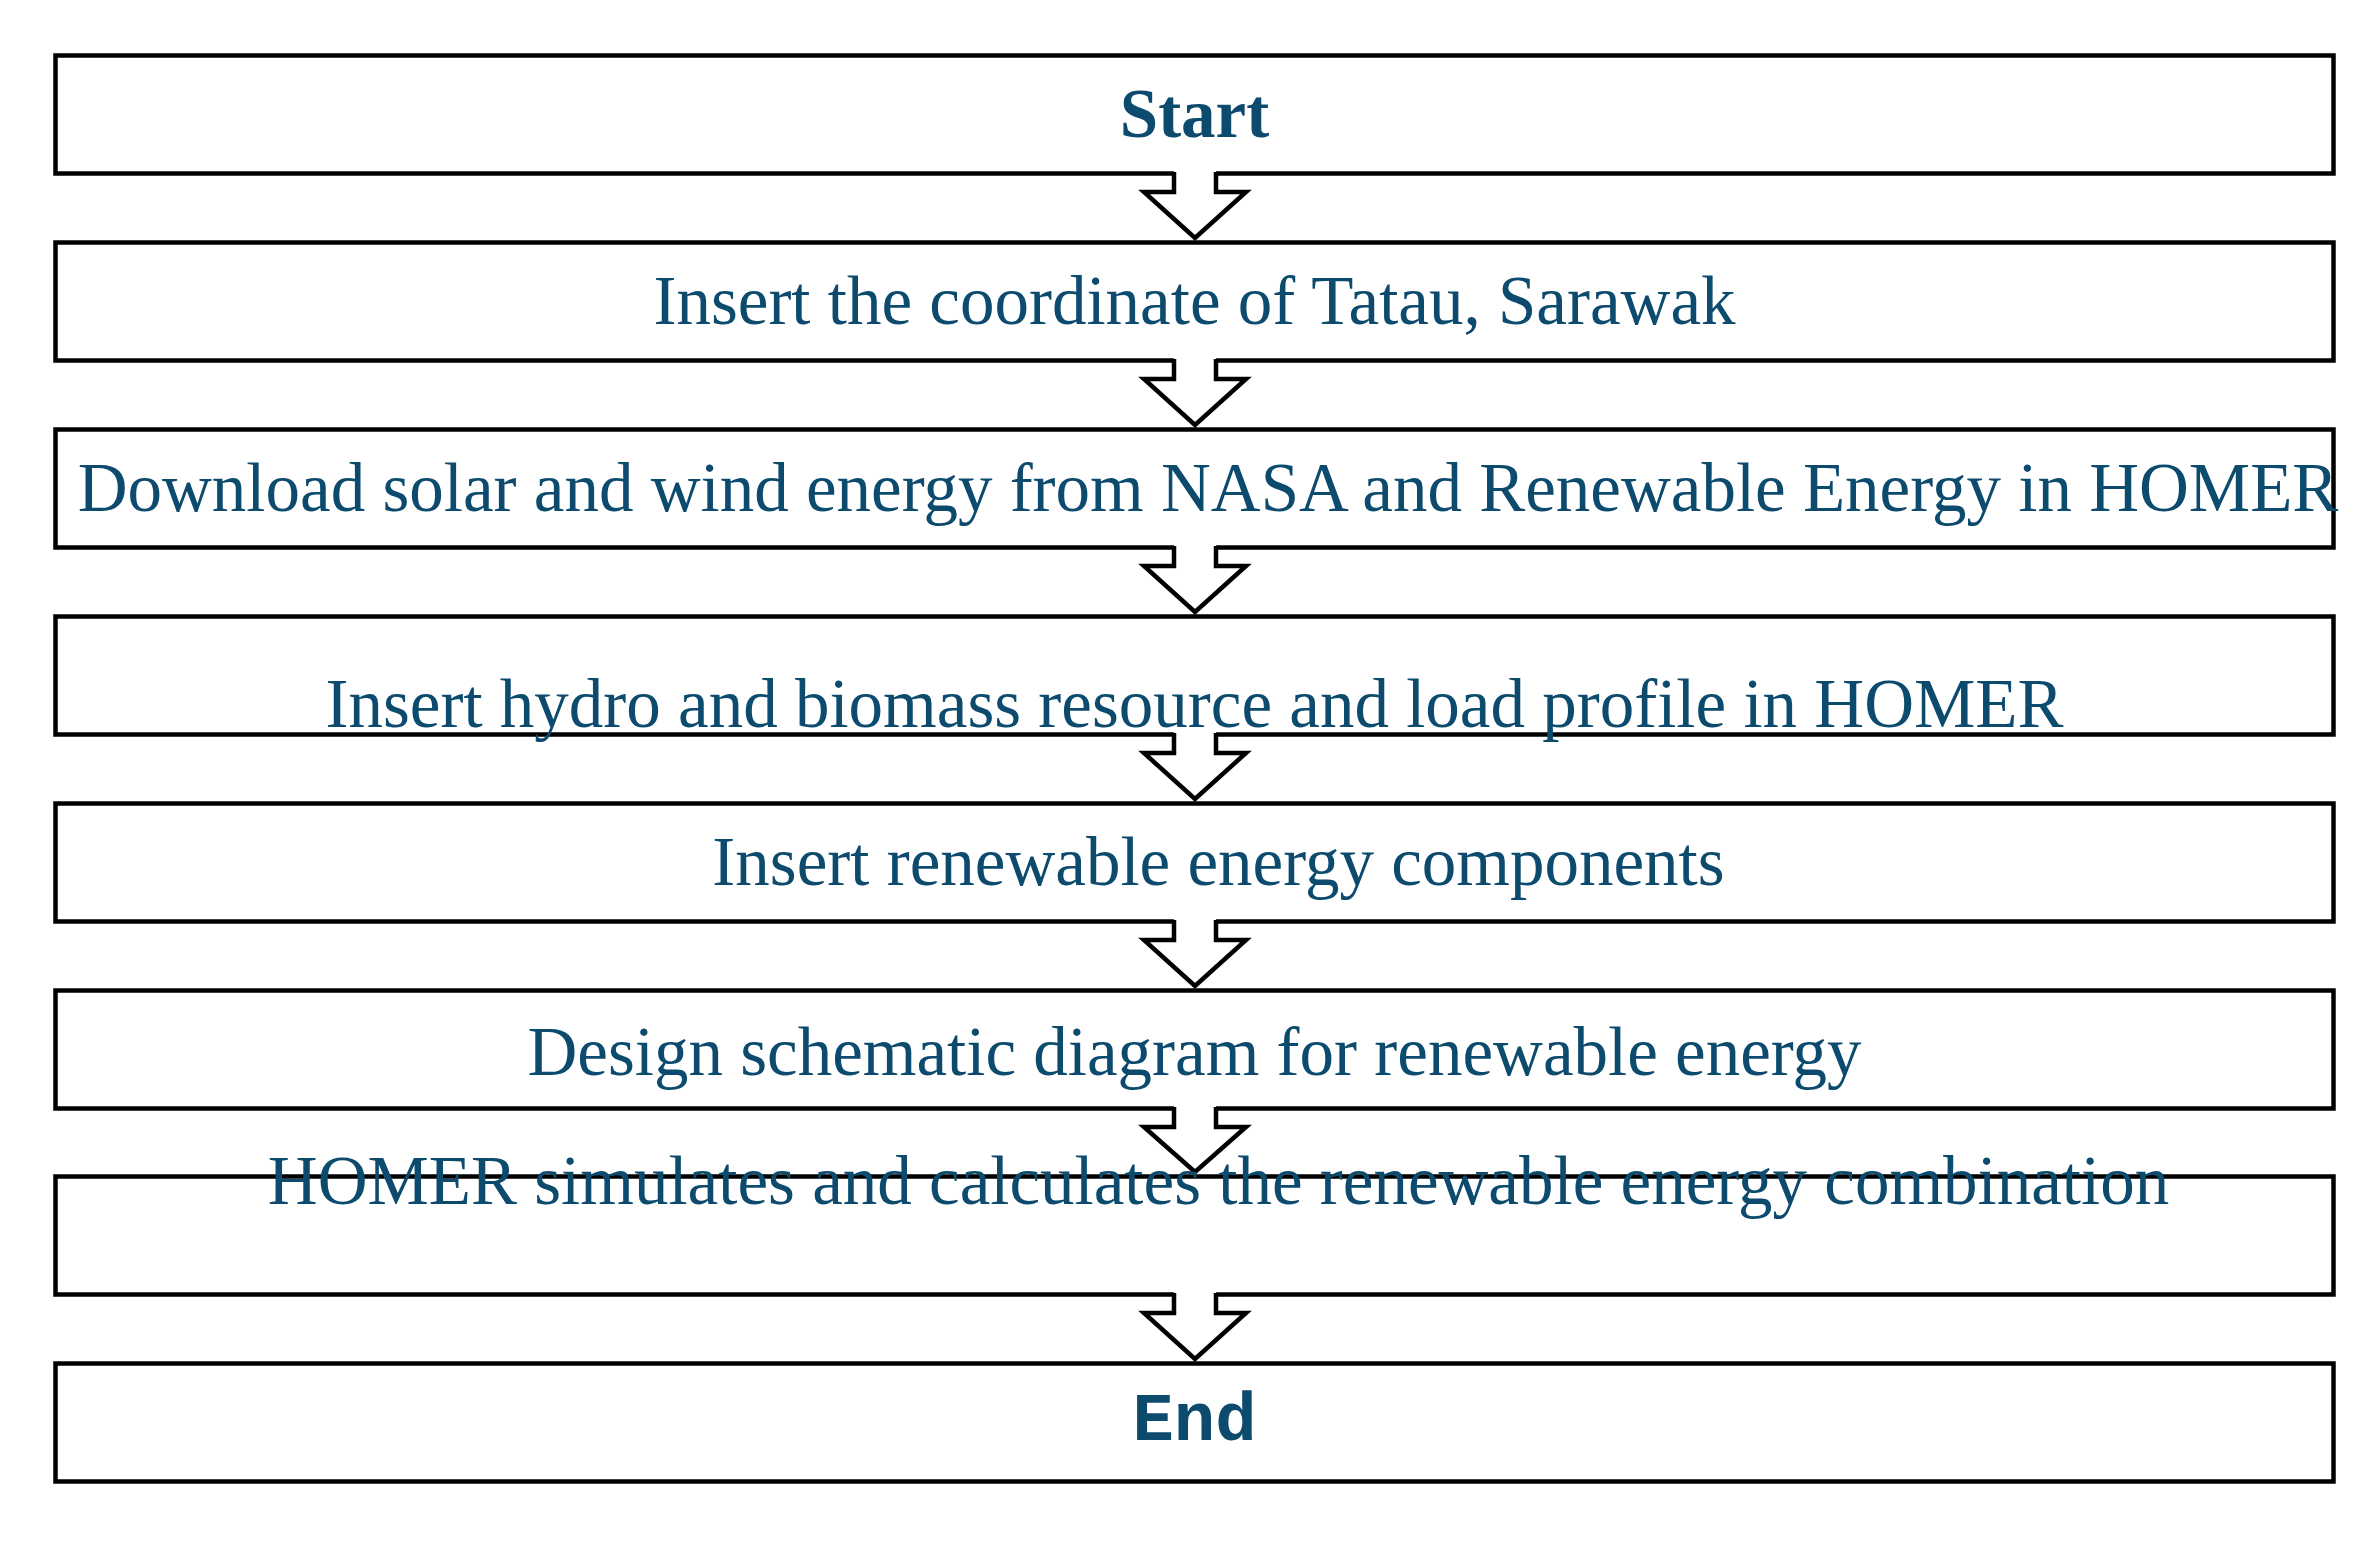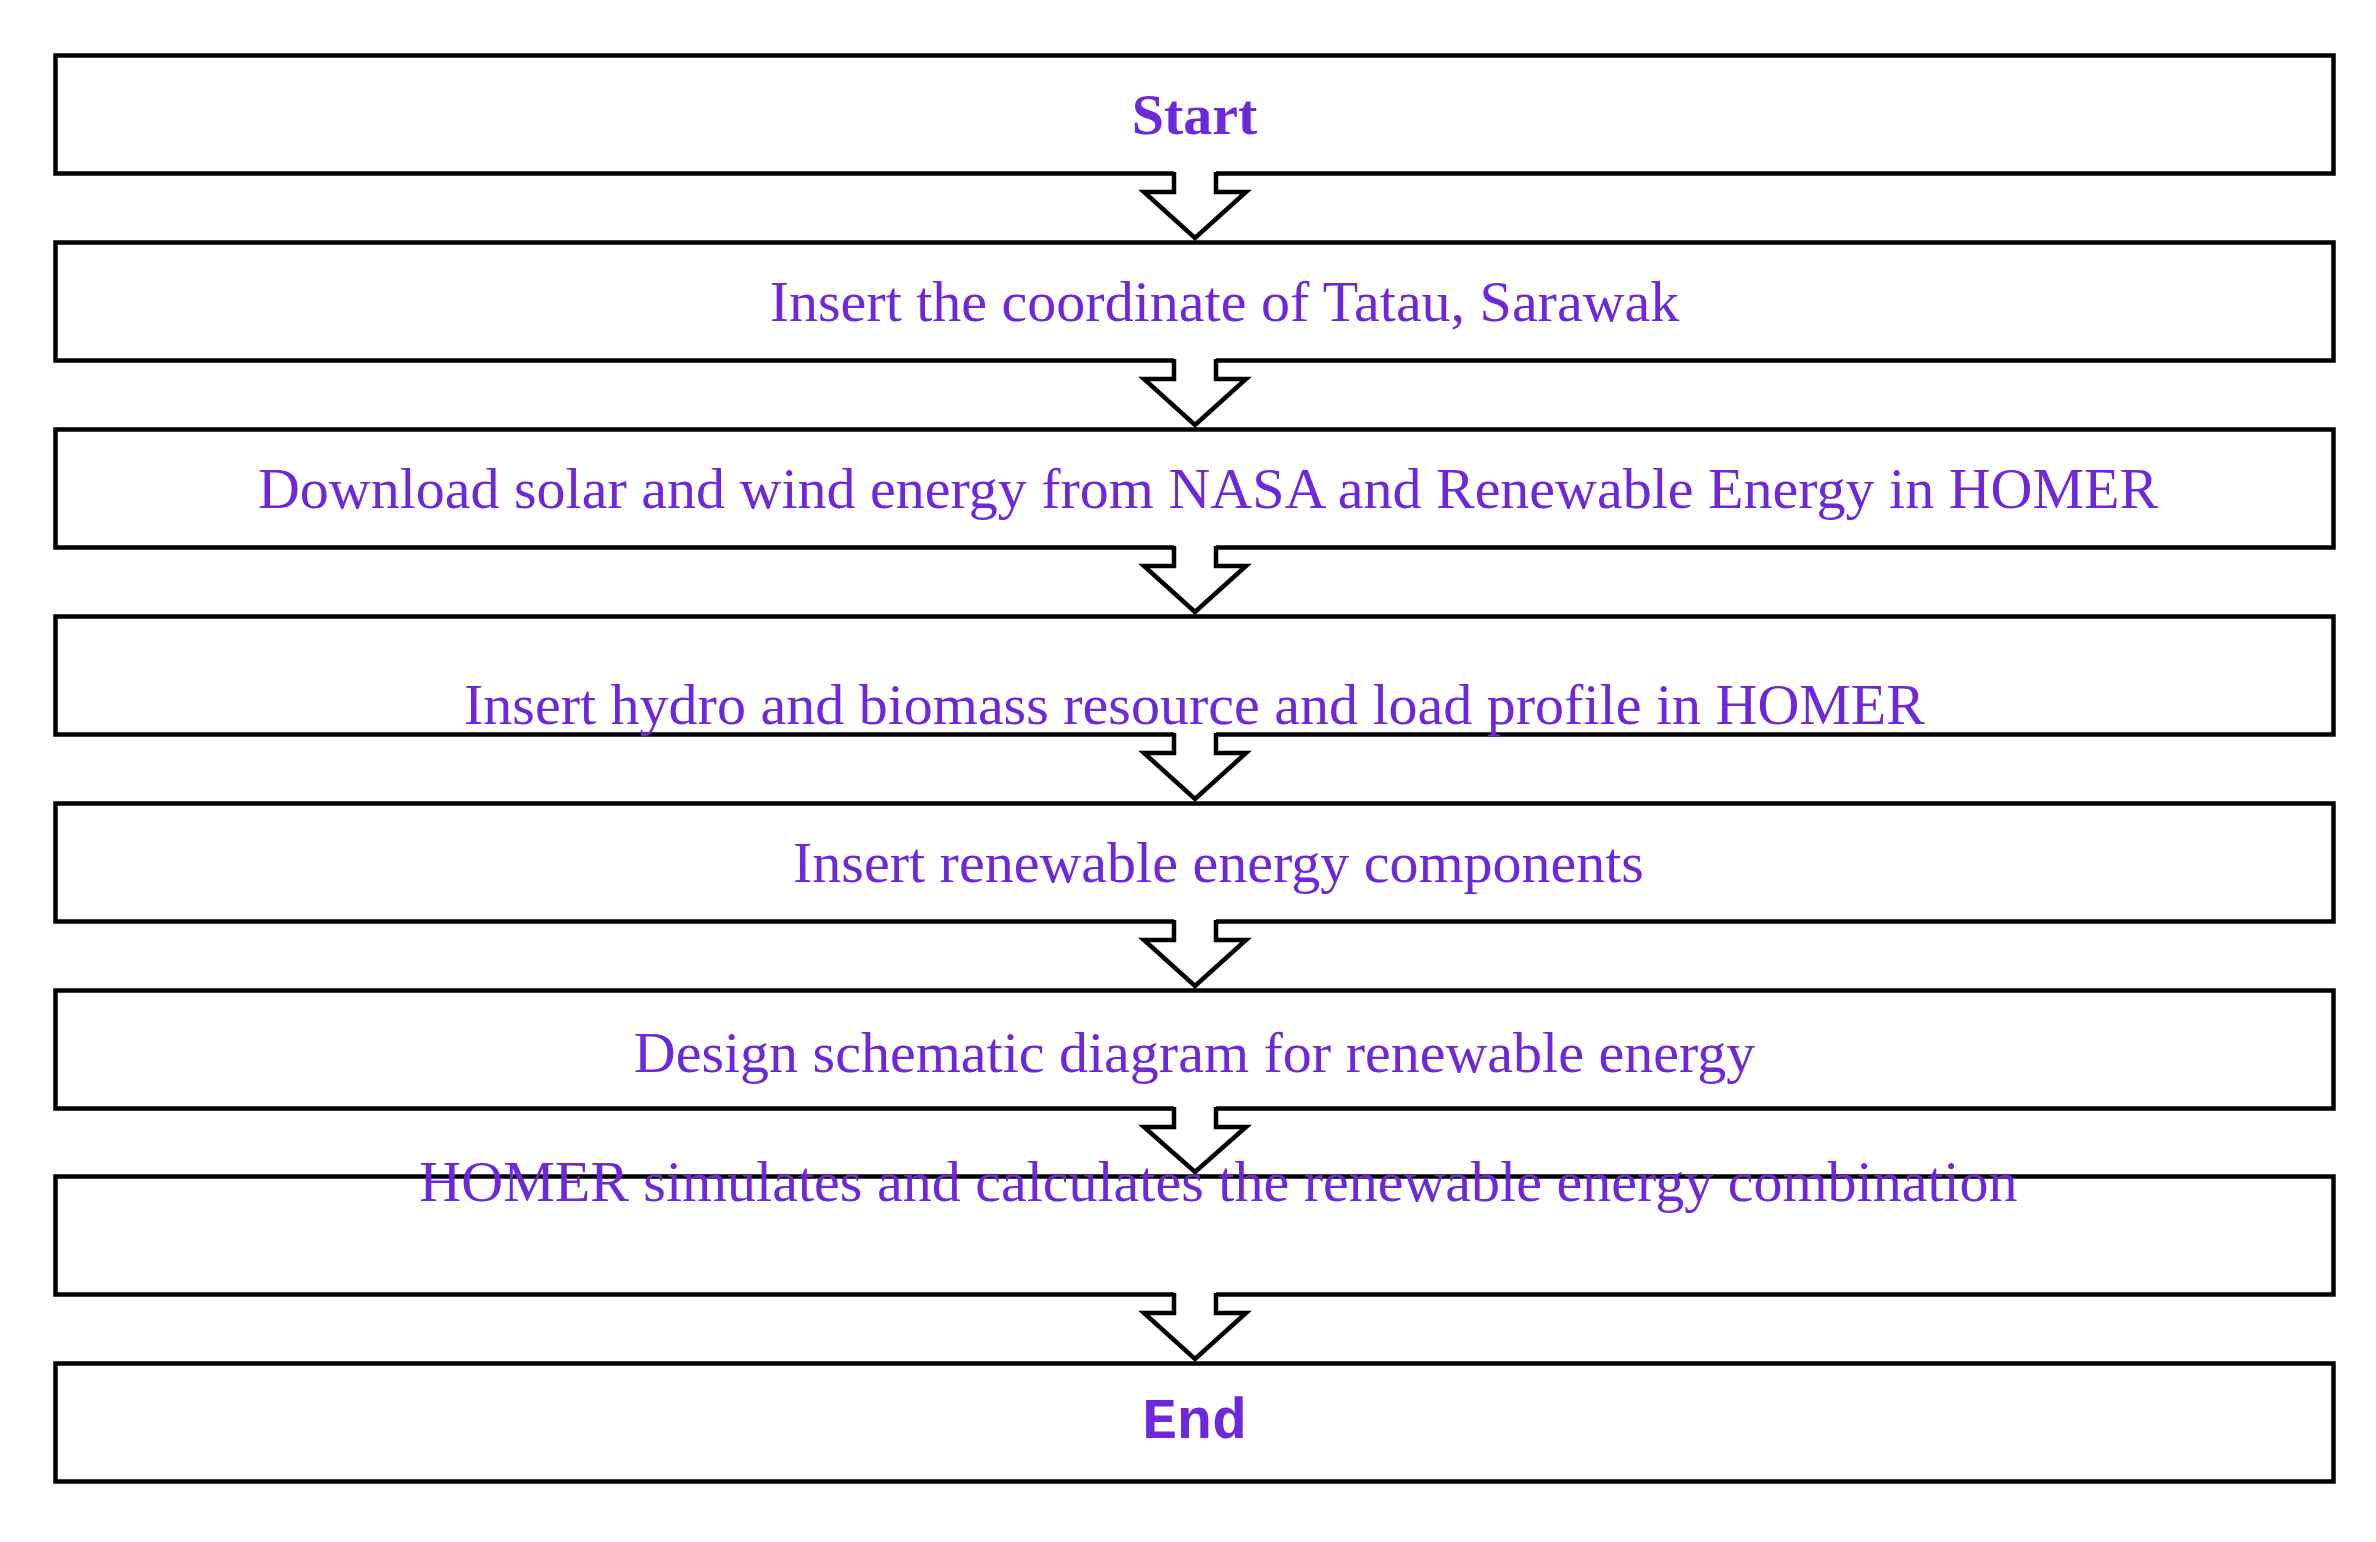--- a/index.html
+++ b/index.html
@@ -7,22 +7,22 @@
   #canvas { position: absolute; left: 0; top: 0; width: 2376px; height: 1542px; }
   .step-label {
     position: absolute;
     left: 55px;
     width: 2279px;
     height: 119px;
     display: flex;
     align-items: center;
     justify-content: center;
     font-family: "Liberation Serif", "DejaVu Serif", serif;
-    font-size: 58px;
-    color: #6d28d9;
+    font-size: 69px;
+    color: #0c4a6e;
     white-space: nowrap;
     line-height: 1;
     padding-bottom: 4px;
     box-sizing: border-box;
   }
   .step-label.bold { font-weight: bold; }
 </style>
 </head>
 <body>
 
@@ -64,19 +64,19 @@
     <polygon points="1174,1103 1174,1127 1144,1127 1195,1172 1246,1127 1216,1127 1216,1103" fill="#ffffff" stroke="none"></polygon>
     <polyline points="1174,1107 1174,1127 1144,1127 1195,1172 1246,1127 1216,1127 1216,1107" fill="none" stroke="#000000" stroke-width="4.5"></polyline>
   </g>
   <g>
     <polygon points="1174,1289 1174,1313 1144,1313 1195,1359 1246,1313 1216,1313 1216,1289" fill="#ffffff" stroke="none"></polygon>
     <polyline points="1174,1293 1174,1313 1144,1313 1195,1359 1246,1313 1216,1313 1216,1293" fill="none" stroke="#000000" stroke-width="4.5"></polyline>
   </g>
 </svg>
 
 <div class="step-label bold" style="top:57px;">Start</div>
-<div class="step-label" style="top:244px;margin-left:30px;">Insert the coordinate of Tatau, Sarawak</div>
+<div class="step-label" style="top:244px;">Insert the coordinate of Tatau, Sarawak</div>
 <div class="step-label" style="top:431px;padding-left:27px;">Download solar and wind energy from NASA and Renewable Energy in HOMER</div>
 <div class="step-label" style="top:647px;">Insert hydro and biomass resource and load profile in HOMER</div>
 <div class="step-label" style="top:805px;padding-left:48px;">Insert renewable energy components</div>
 <div class="step-label" style="top:995px;">Design schematic diagram for renewable energy</div>
 <div class="step-label" style="top:1124px;padding-left:48px;">HOMER simulates and calculates the renewable energy combination</div>
 <div class="step-label bold" style="top:1365px;font-family:Liberation Mono, monospace;">End</div>
 
 </body></html>

